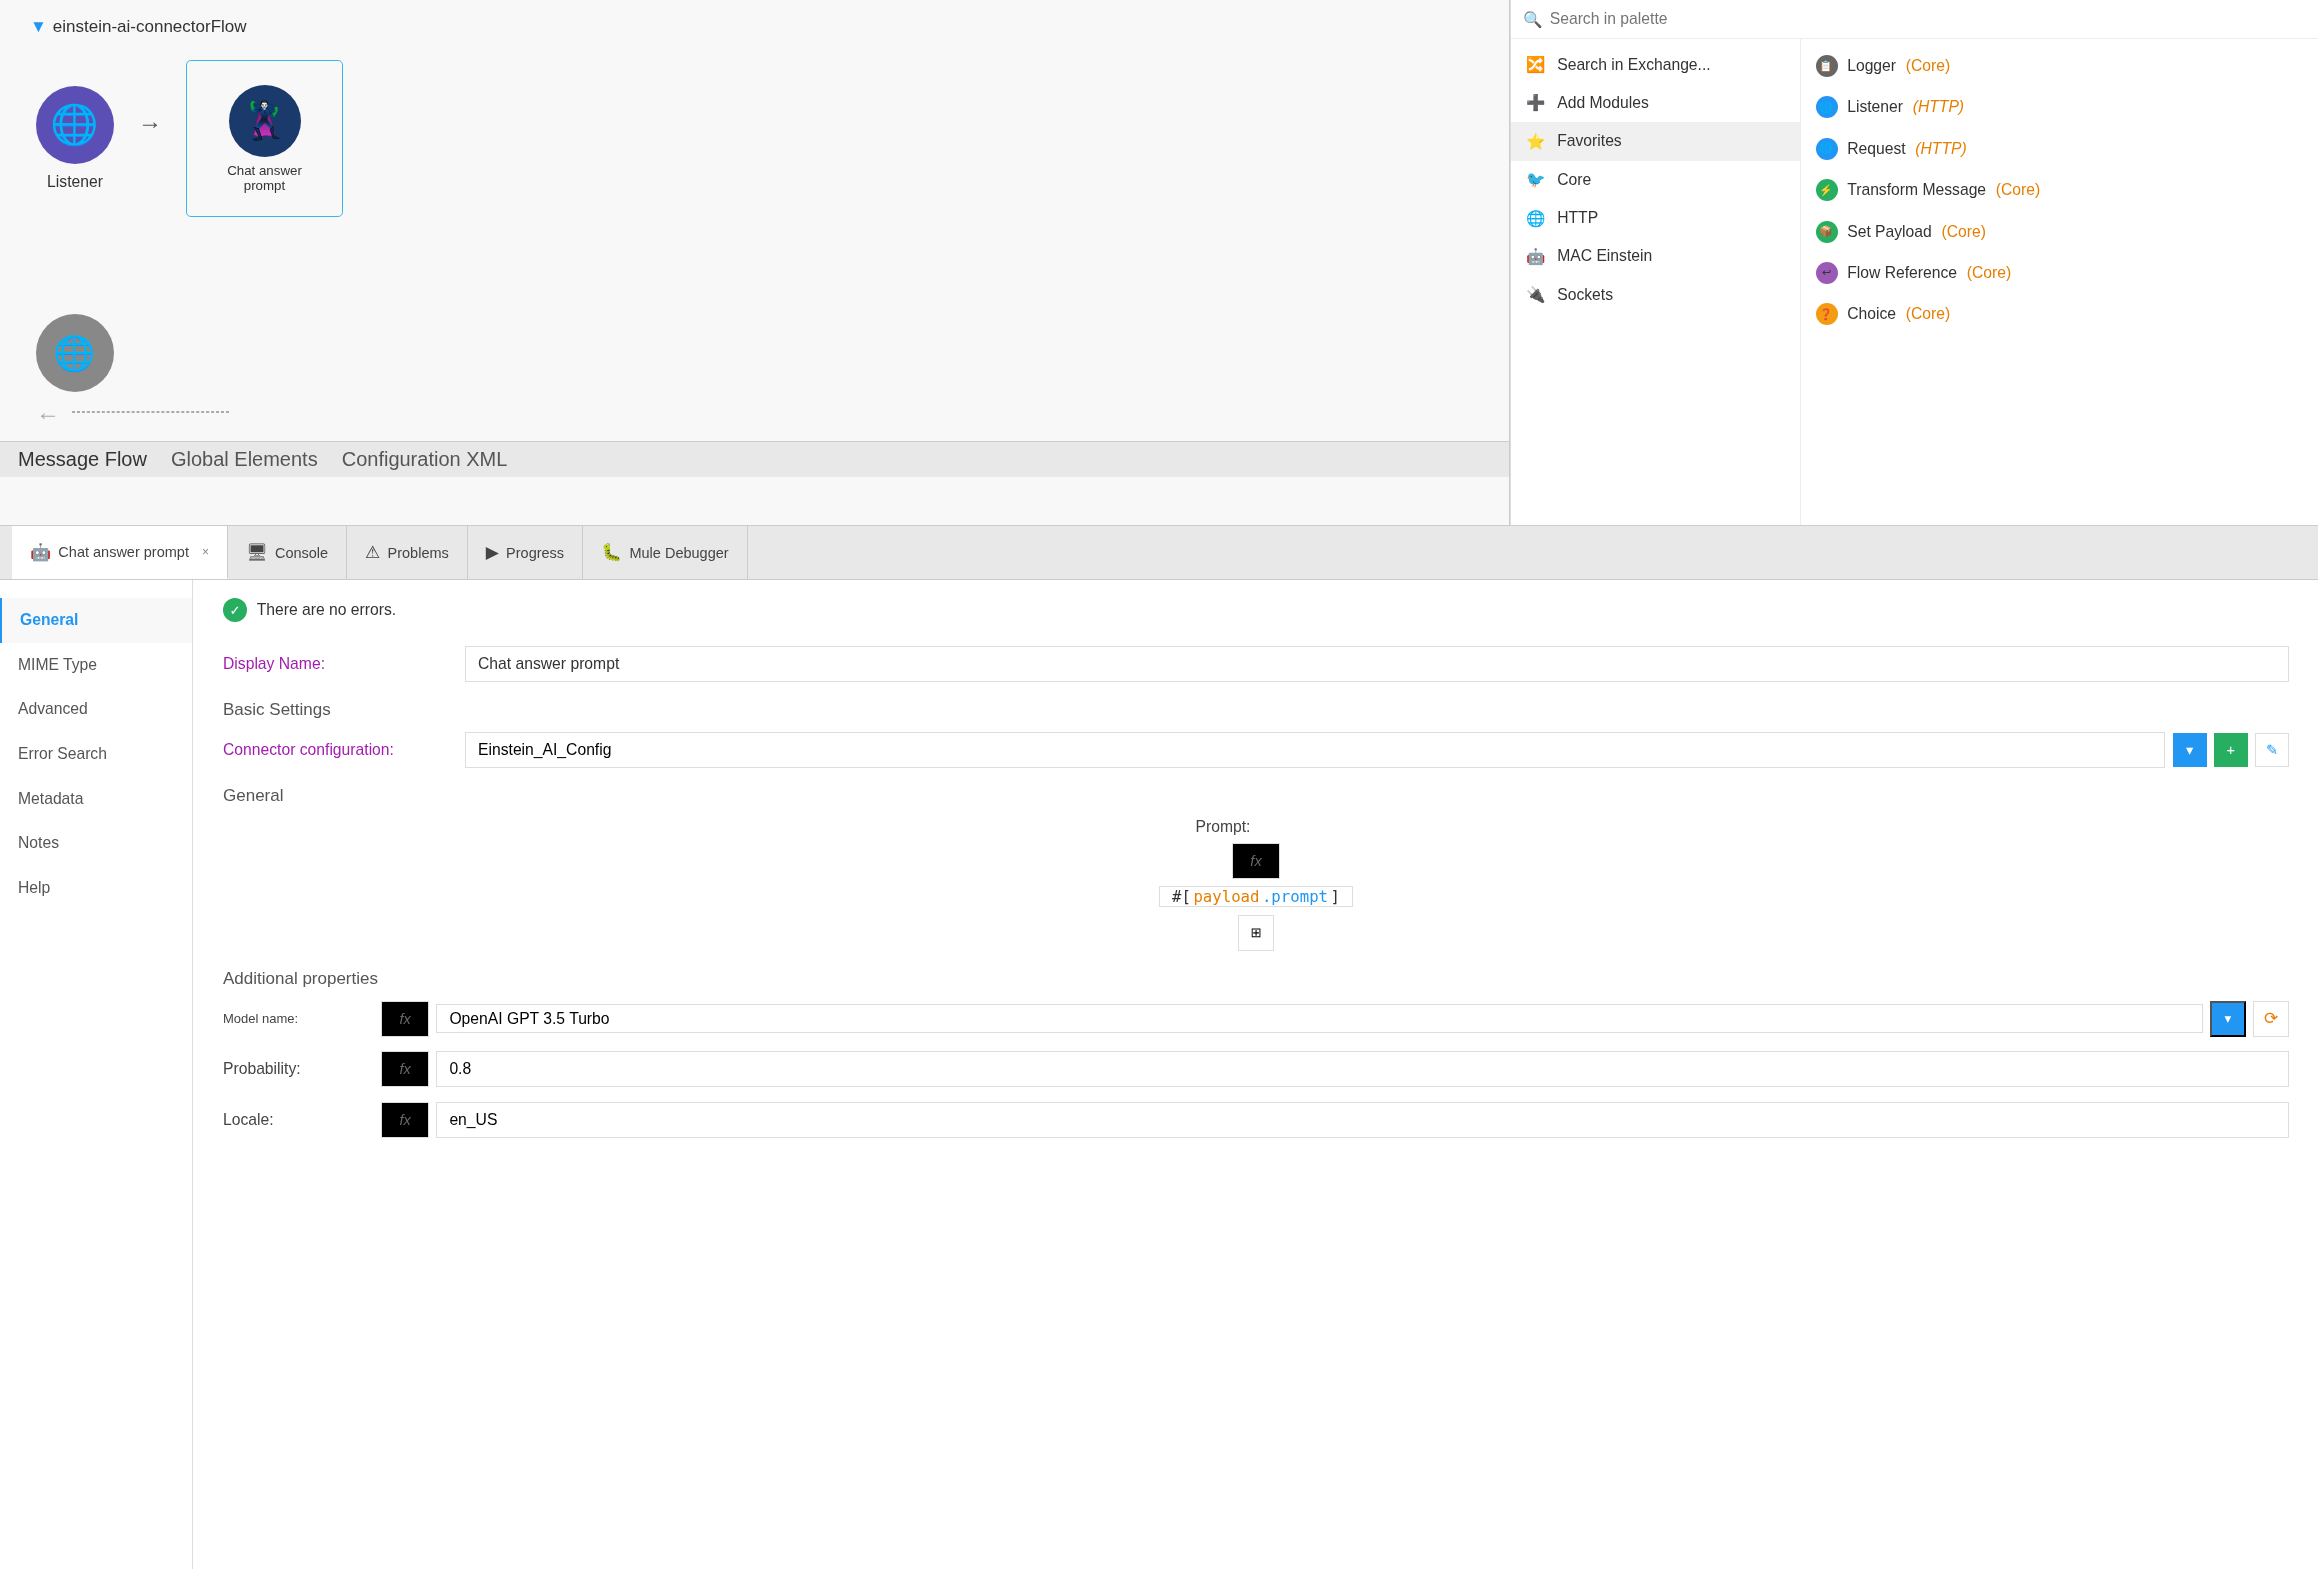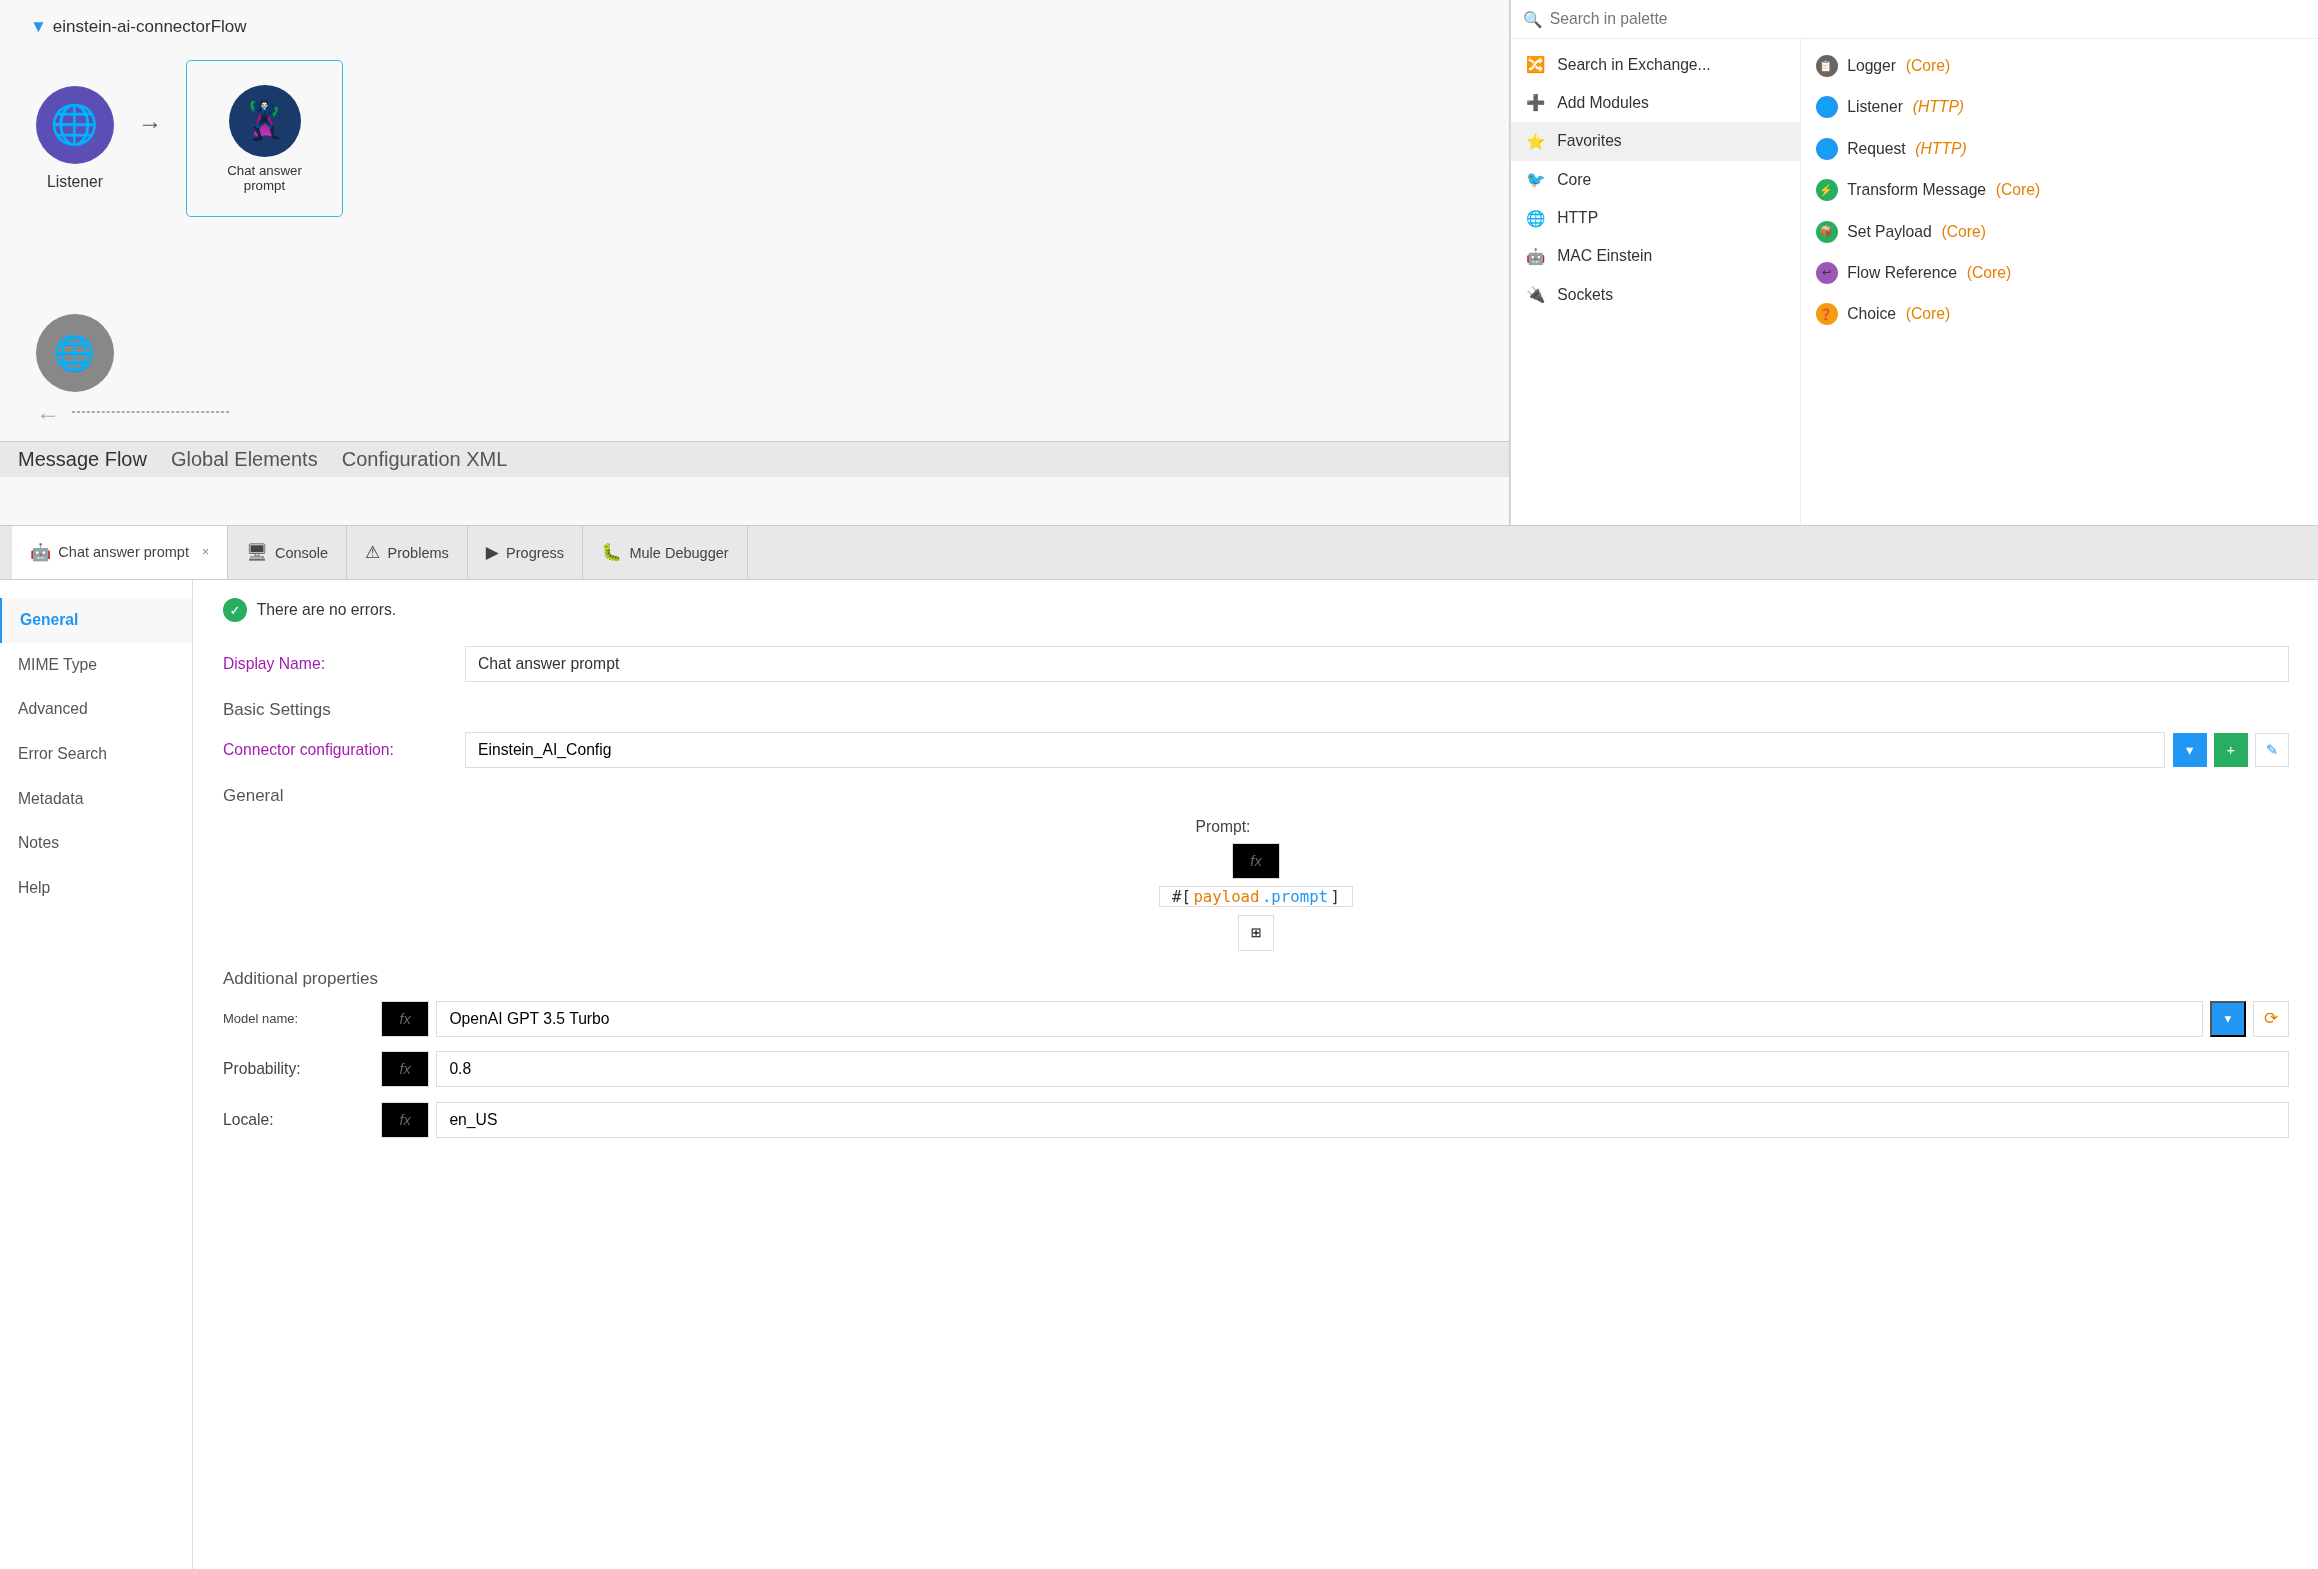--- a/index.html
+++ b/index.html
@@ -714,21 +714,21 @@
         <button class="grid-btn">⊞</button>
       </div>
 
       <div class="additional-header">Additional properties</div>
 
       <div class="model-row">
         <span style="width:151px; font-size:13px; color:#444;">Model name:</span>
         <button class="fx-btn">
           <span>fx</span>
         </button>
-        <div style="flex:1; height:36px; border:0.6px solid #ddd; padding:0 12px; font-size:15.7px; display:flex; align-items:center;">
+        <div style="flex:1; height:29px; border:0.6px solid #ddd; padding:0 12px; font-size:15.7px; display:flex; align-items:center;">
           <span>OpenAI GPT 3.5 Turbo</span>
         </div>
         <button class="model-dropdown">▾</button>
         <button class="refresh-btn">⟳</button>
       </div>
 
       <div class="model-row">
         <span style="width:151px; font-size:15.7px; color:#444;">Probability:</span>
         <button class="fx-btn">
           <span>fx</span>

